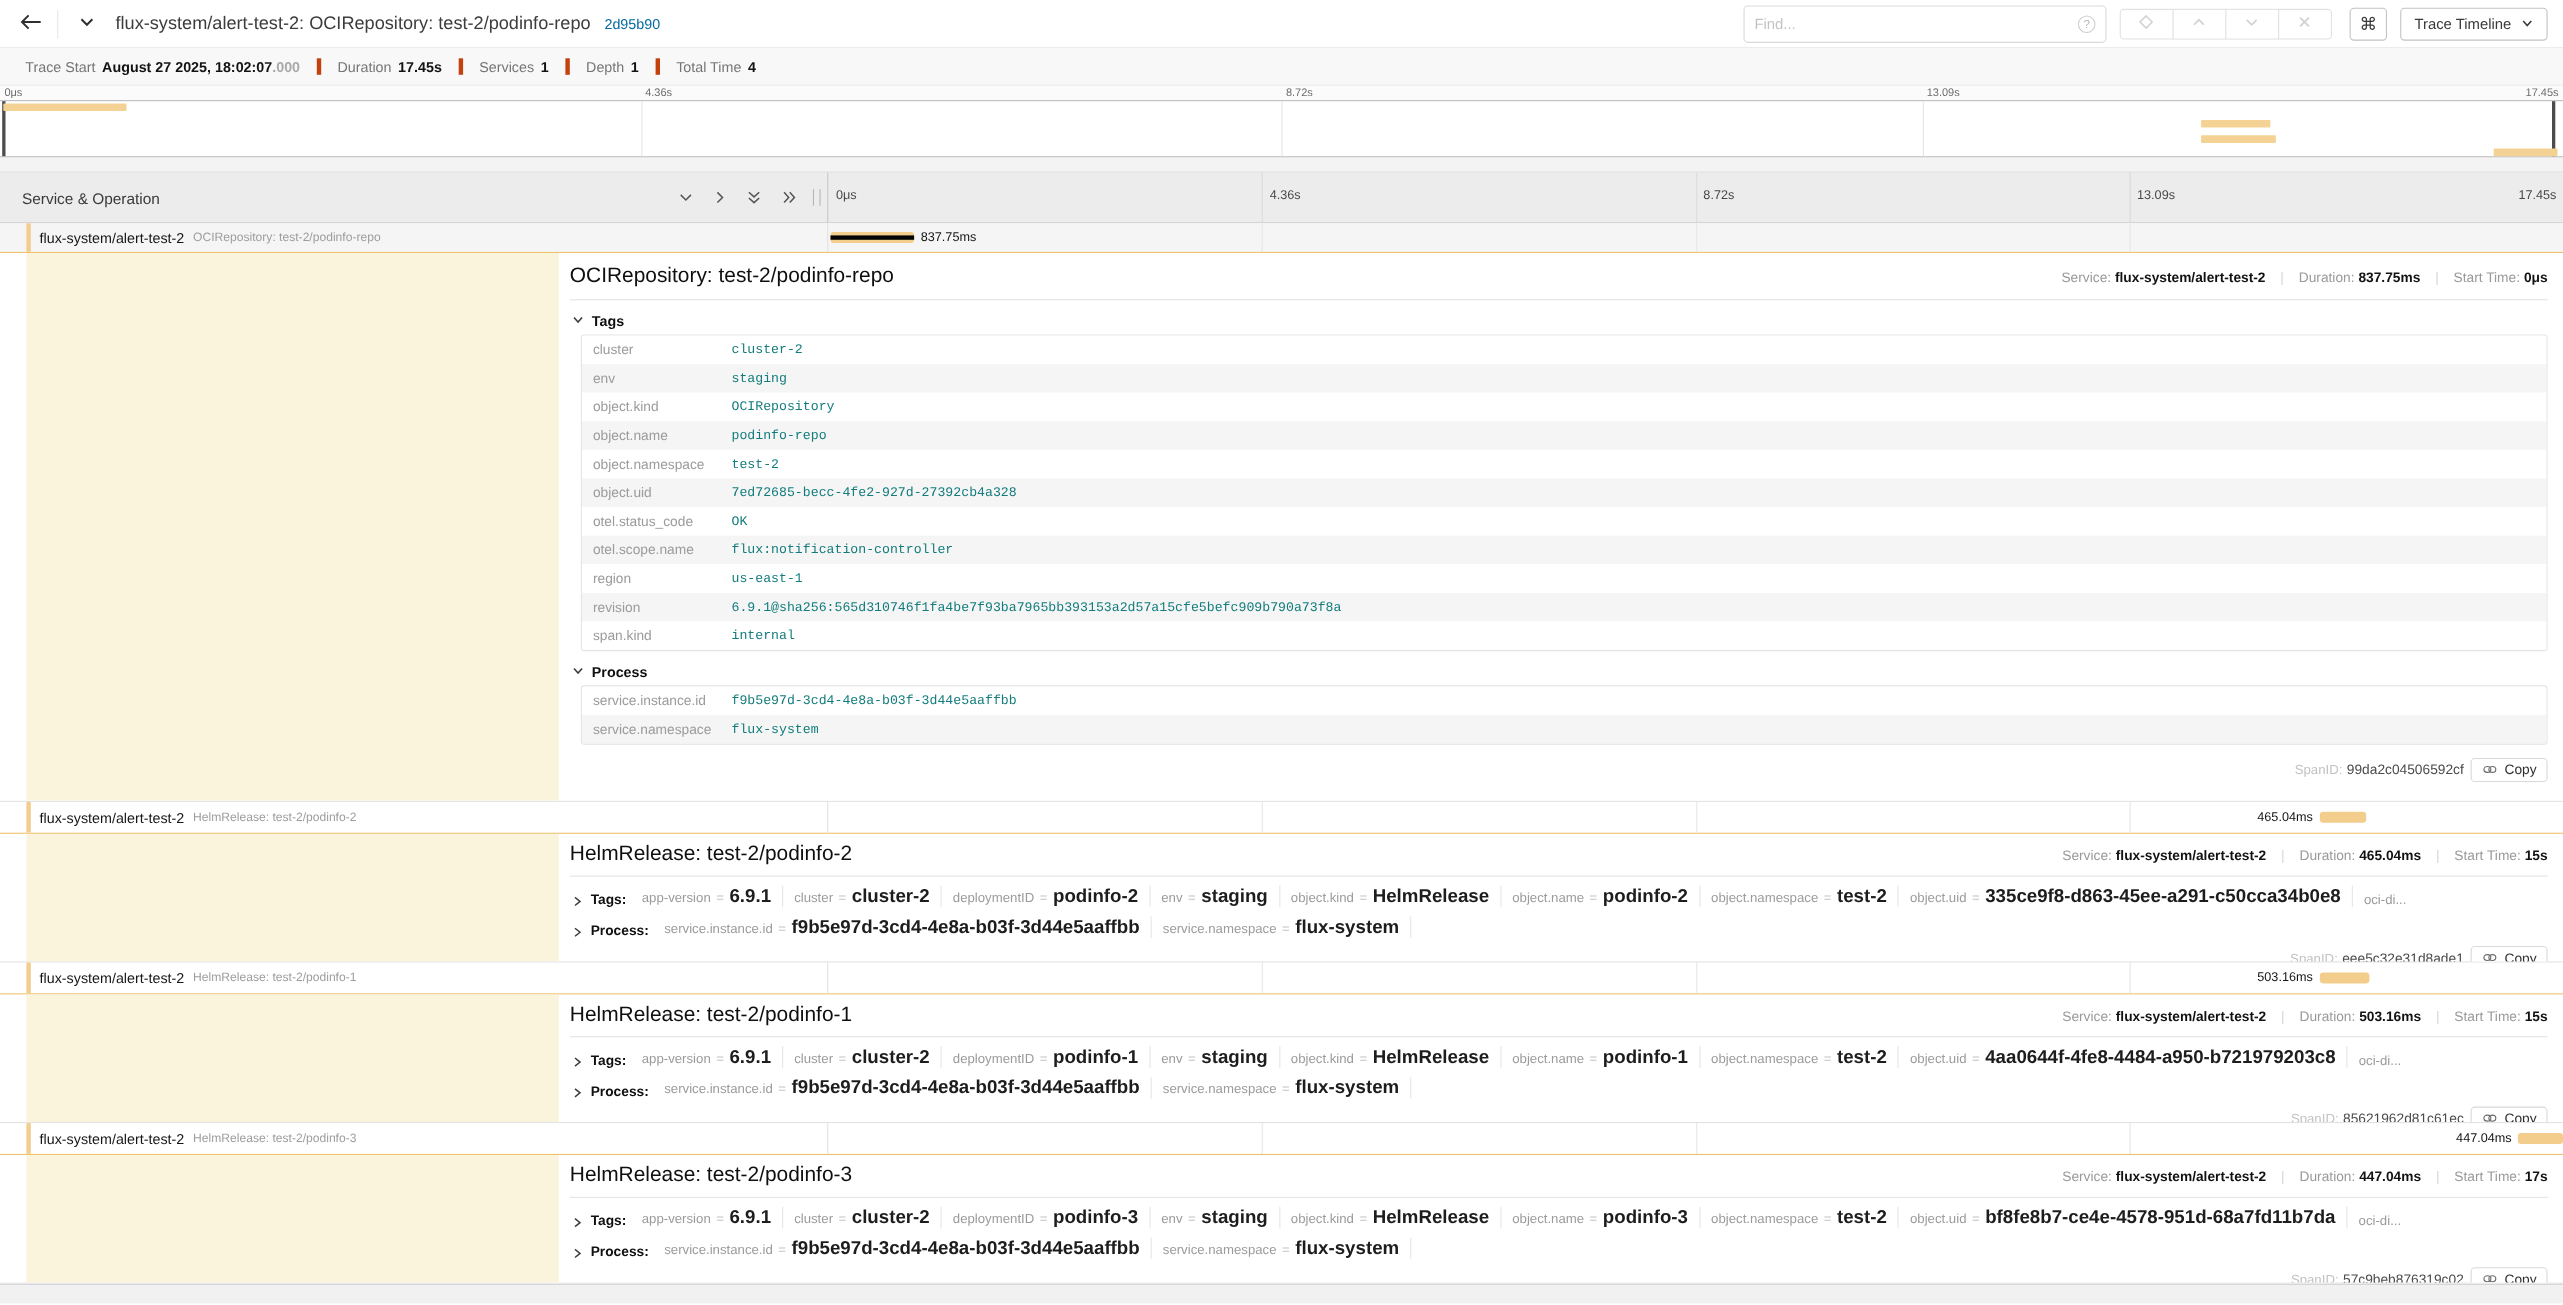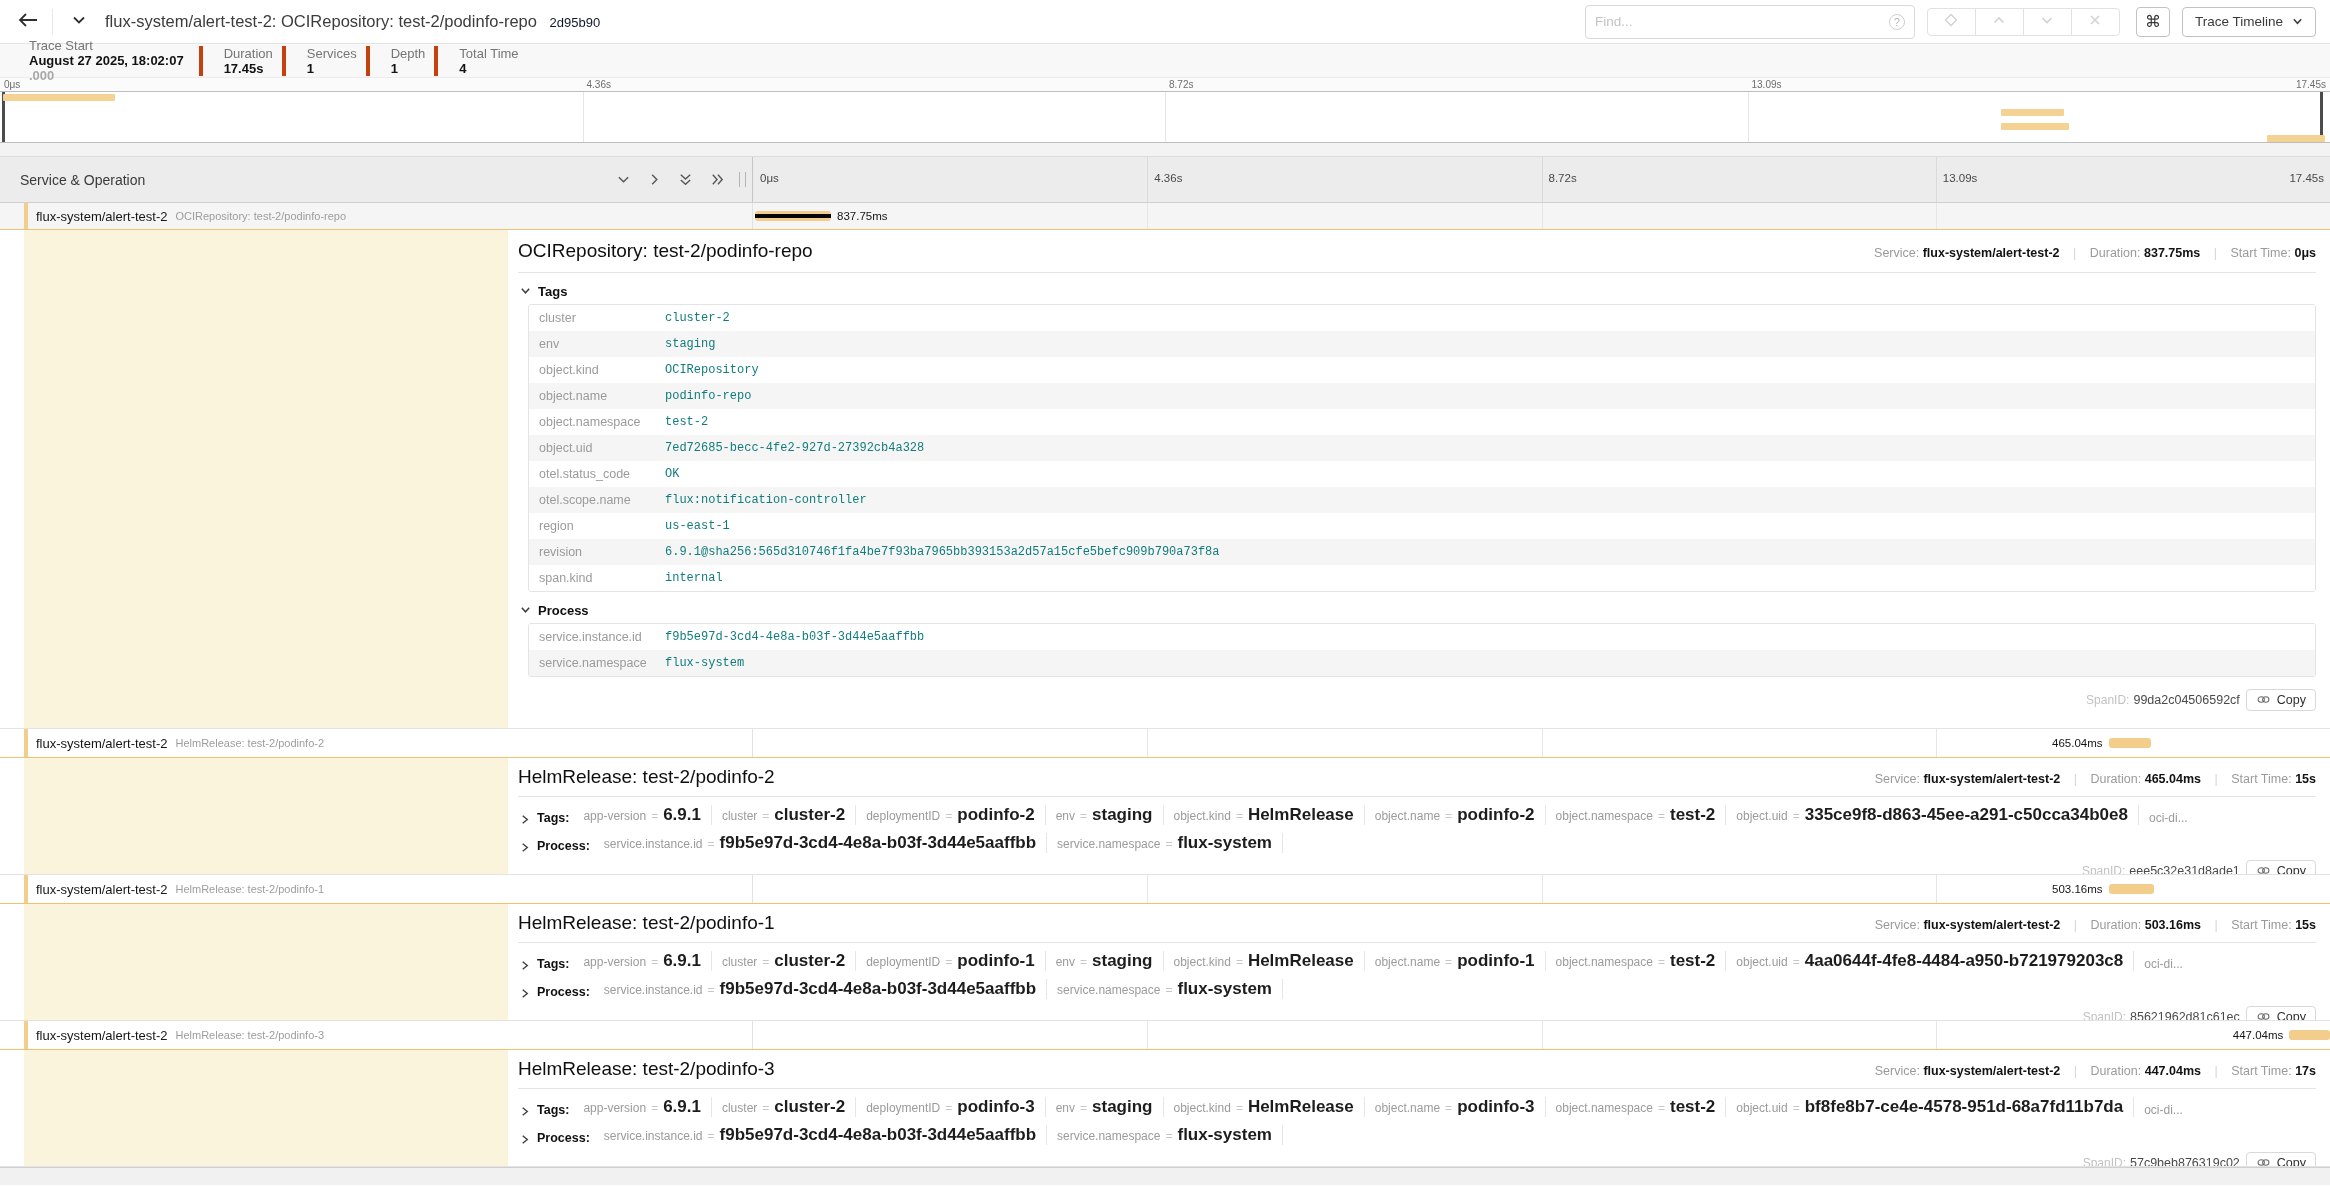--- a/index.html
+++ b/index.html
@@ -7,21 +7,21 @@
     font-family:"Liberation Sans", sans-serif; color:#333; }
 
   
   .topbar { height:44px; background:#fff; border-bottom:1px solid #e4e4e4;
     display:flex; align-items:center; padding:0 14px; }
   .icon-btn { background:none; border:none; color:#2f2f2f; display:flex;
     align-items:center; justify-content:center; cursor:pointer; padding:4px; }
   .tb-sep { width:1px; height:26px; background:#e8e8e8; margin:0 14px 0 10px; }
   .tb-title { font-size:16.5px; font-weight:400; color:#3c3c3c; margin-left:14px;
     white-space:nowrap; }
-  .tb-traceid { font-size:13px; color:#0f172a; margin-left:8px; font-weight:400; }
+  .tb-traceid { font-size:13px; color:#0369a1; margin-left:8px; font-weight:400; }
   .tb-right { margin-left:auto; display:flex; align-items:center; }
   .find-box { width:330px; height:28px; border:1px solid #d9d9d9; border-radius:4px;
     background:#fff; display:flex; align-items:center; padding:16px 9px; }
   .find-box input { border:none; outline:none; flex:1; font-size:13.5px;
     font-family:"Liberation Sans", sans-serif; color:#555; background:transparent; }
   .find-box input::placeholder { color:#c3c3c3; }
   .help-circle { width:16px; height:16px; border:1px solid #cfcfcf; border-radius:50%;
     color:#b5b5b5; font-size:10.5px; display:flex; align-items:center;
     justify-content:center; flex:none; }
   .btn-group { display:flex; margin-left:12px; }
@@ -32,21 +32,21 @@
   .nav-btn:last-child { border-radius:0 4px 4px 0; }
   .kbd-btn { width:34px; height:30px; border:1px solid #c2c2c2; border-radius:4px;
     background:#fff; font-size:16px; color:#3a3a3a; margin-left:16px; cursor:pointer; }
   .view-btn { height:30px; border:1px solid #c2c2c2; border-radius:4px; background:#fff;
     font-size:13.5px; color:#3a3a3a; padding:0 12px; display:flex; align-items:center;
     gap:9px; margin-left:12px; cursor:pointer; font-family:"Liberation Sans",sans-serif; }
 
   
   .summary-bar { height:34px; background:#f8f8f8; border-bottom:1px solid #ececec;
     display:flex; align-items:center; padding:0 8px; font-size:13px; }
-  .sum-item { padding:0 15px; display:flex; align-items:baseline;flex-direction:column; }
+  .sum-item { padding:0 15px; display:flex; align-items:baseline; }
   .sum-item + .sum-item { border-left:4px solid #c2410c; }
   .sum-label { color:#757575; }
   .sum-value { color:#121212; font-weight:700; margin-left:6px; }
   .sum-suffix { color:#a9a9a9; font-weight:700; }
 
   
   .minimap { background:#fbfbfb; }
   .mm-labels { height:13px; position:relative; font-size:10px; color:#6d6d6d; }
   .mm-labels span { position:absolute; top:1px; }
   .mm-t0{left:4px;} .mm-t1{left:calc(25% + 4px);} .mm-t2{left:calc(50% + 4px);}

